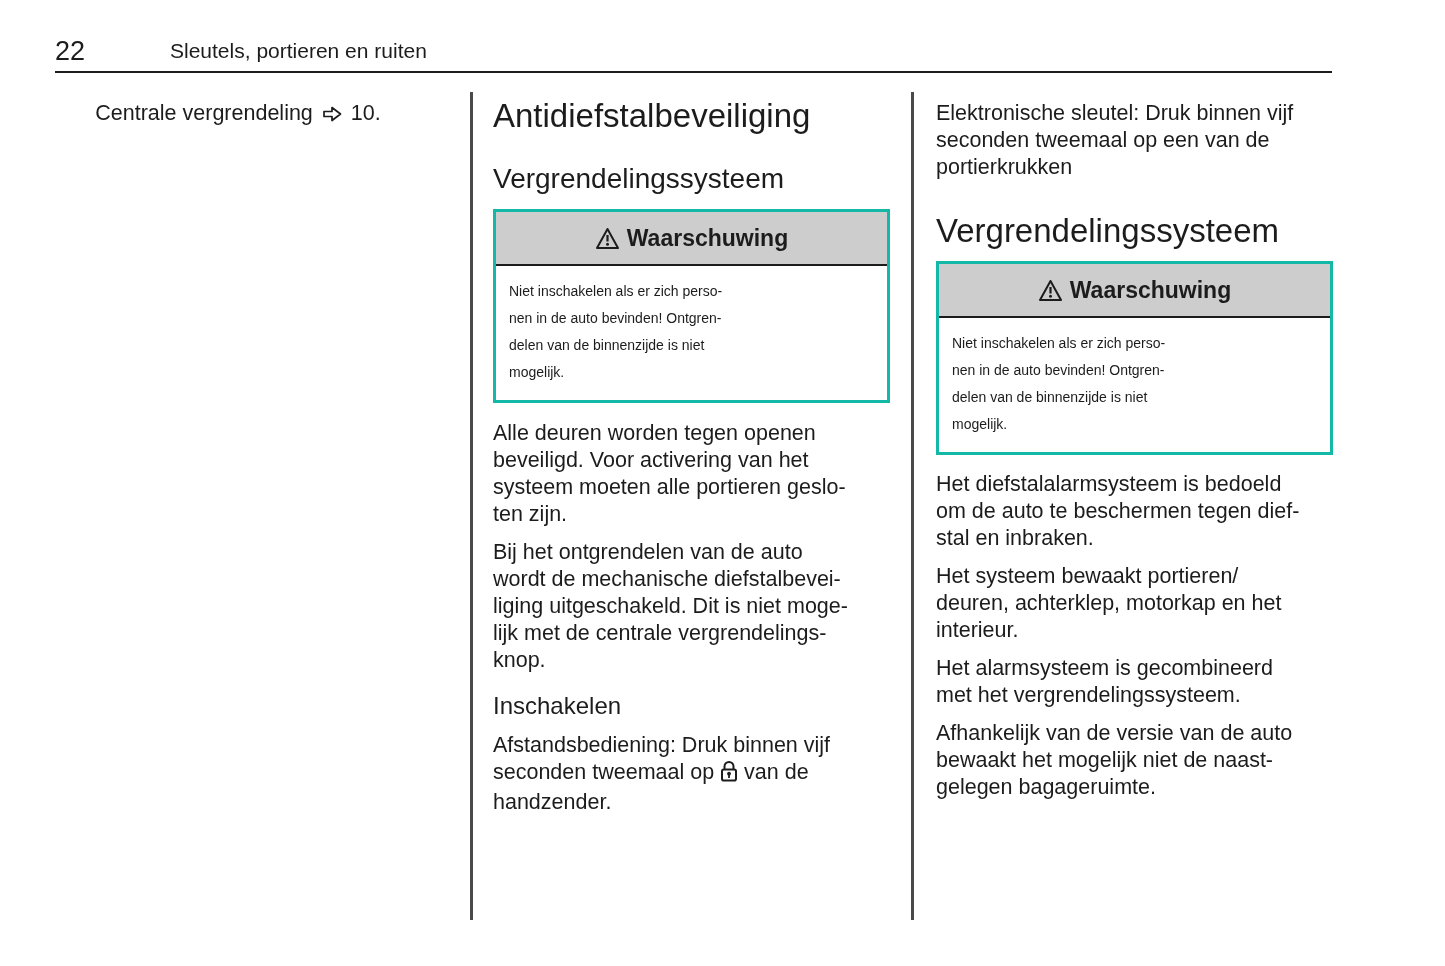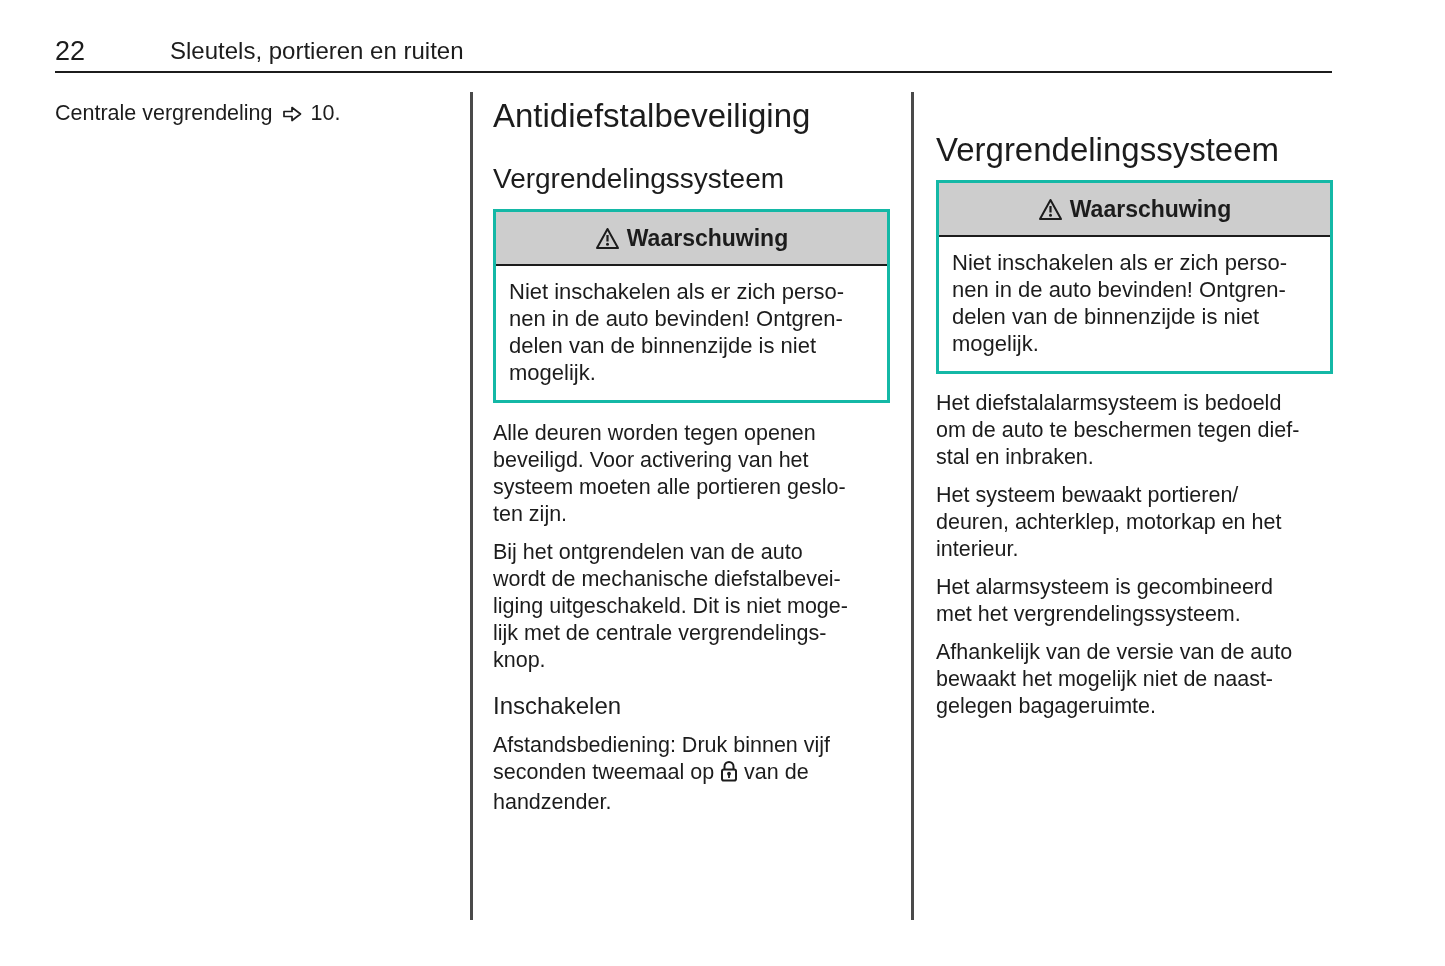--- a/index.html
+++ b/index.html
@@ -13,38 +13,38 @@
     color: #1c1c1c;
   }
 
   
   .page-number {
     position: absolute; left: 55px; top: 36px;
     font-size: 27px; line-height: 30px;
   }
   .chapter-title {
     position: absolute; left: 170px; top: 36px;
-    font-size: 24px; line-height: 30px;
+    font-size: 21px; line-height: 30px;
   }
   .header-rule {
     position: absolute; left: 55px; top: 71px;
     width: 1277px; height: 2px; background: #1c1c1c;
   }
 
   
   .divider {
     position: absolute; top: 92px;
     width: 3px; height: 828px; background: #4a4a4a;
   }
   .divider-1 { left: 470px; }
   .divider-2 { left: 911px; }
 
   
   .col { position: absolute; }
-  .col-left   { left: 55px;  top: 100px; width: 390px; }
+  .col-left   { left: 43px;  top: 100px; width: 390px; text-align: center; }
   .col-middle { left: 493px; top: 96px;  width: 398px; }
   .col-right  { left: 936px; top: 100px; width: 404px; }
 
   .para {
     font-size: 21.5px; line-height: 27px;
     margin: 11px 0 0 0;
     white-space: pre-line;
   }
   .para.first { margin-top: 0; }
 
@@ -75,21 +75,21 @@
   .warning-head {
     background: #cdcdcd;
     border-bottom: 2px solid #1c1c1c;
     padding: 11px 8px;
     font-size: 23px; line-height: 30px; font-weight: 700;
     display: flex; align-items: center; justify-content: center;
   }
   .warning-head .tri { margin-right: 7px; display: inline-flex; }
   .warning-body {
     padding: 12px 4px 14px 13px;
-    font-size: 22px; line-height: 27px;
+    font-size: 14px; line-height: 27px;
     white-space: pre-line;
     border-radius: 26px;
   }
   .mt-box { margin-top: 17px; }
   .col-right .mt-box { margin-top: 16px; }
 
   .icon-inline { display: inline-block; vertical-align: -3px; }
   .ref-arrow { display: inline-block; vertical-align: -2px; margin: 0 3px; }
 </style>
 </head>
@@ -153,20 +153,23 @@
 seconden tweemaal op </span><span class="icon-inline"><svg width="18" height="22" viewBox="0 0 18 22">
             <path d="M4.5 9.5 V6.5 a4.5 4.5 0 0 1 9 0 V9.5" fill="none" stroke="#1c1c1c" stroke-width="2"></path>
             <rect x="2" y="9.5" width="14" height="11" rx="1.8" fill="none" stroke="#1c1c1c" stroke-width="2"></rect>
             <circle cx="9" cy="13.7" r="1.9" fill="#1c1c1c"></circle>
             <rect x="8.1" y="14" width="1.8" height="4" fill="#1c1c1c"></rect>
           </svg></span><span> van de
 handzender.</span></p>
   </div>
 
   <div class="col col-right">
+    <p class="para first">Elektronische sleutel: Druk binnen vijf
+seconden tweemaal op een van de
+portierkrukken</p>
 
     <h1 class="doc-h1">Vergrendelingssysteem</h1>
 
     <div class="warning-box">
       <div class="warning-head">
         <span class="tri">
           <svg width="25" height="23" viewBox="0 0 25 23">
             <path d="M12.5 2 L23 21 H2 Z" fill="none" stroke="#1c1c1c" stroke-width="2" stroke-linejoin="round"></path>
             <rect x="11.4" y="8" width="2.2" height="6.5" fill="#1c1c1c"></rect>
             <circle cx="12.5" cy="17.3" r="1.5" fill="#1c1c1c"></circle>

